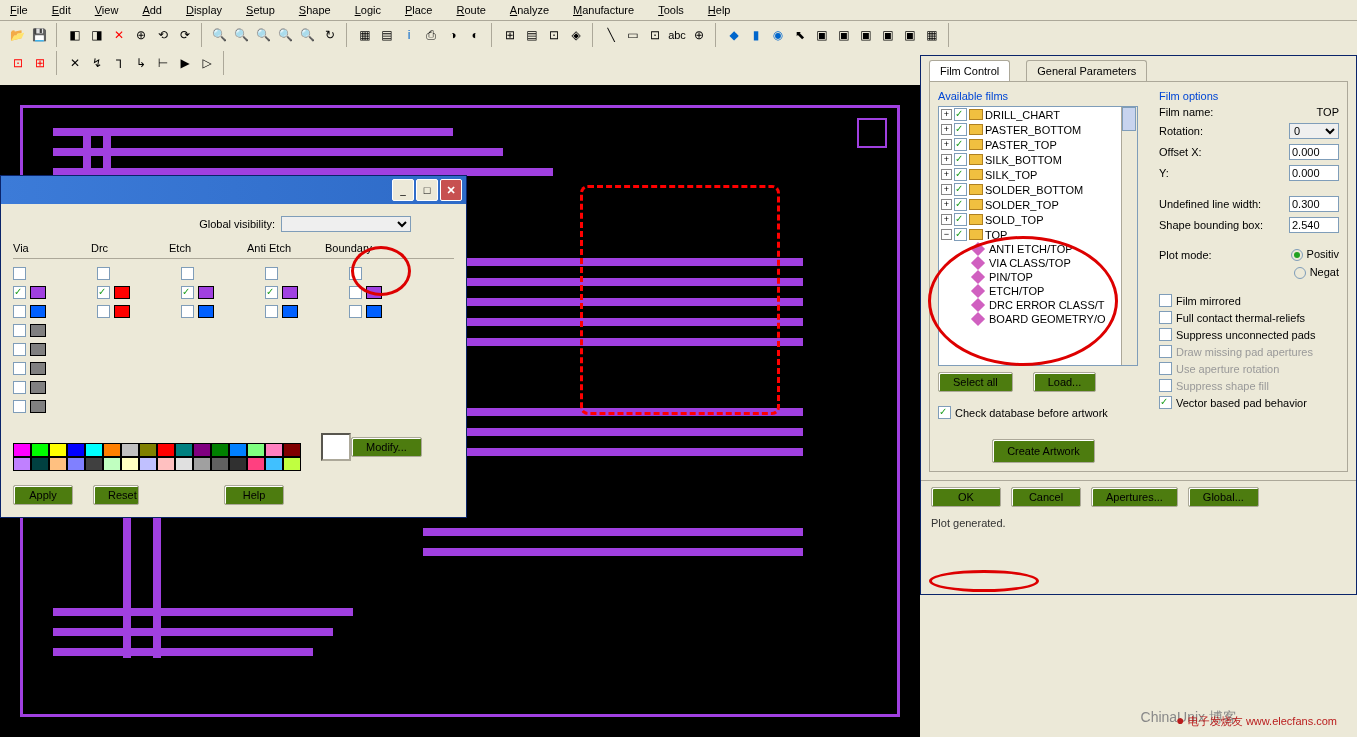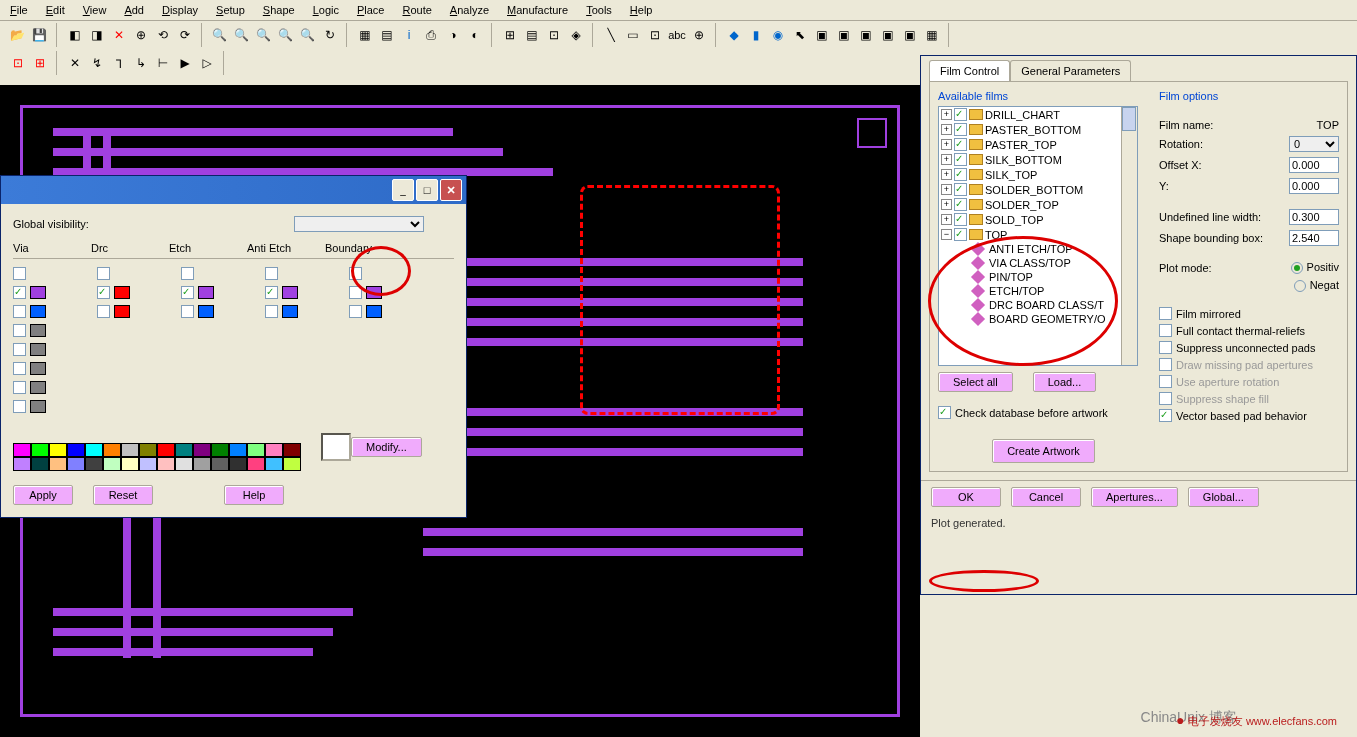--- a/index.html
+++ b/index.html
@@ -1,17 +1,17 @@
 <!DOCTYPE html>
 <html><head>
 <meta charset="utf-8">
 <style>
 *{box-sizing:border-box;margin:0;padding:0;font-family:Tahoma,sans-serif;font-size:11px}
 body{width:1357px;height:737px;background:#ece9d8;position:relative;overflow:hidden}
-.menubar{background:#ece9d8;padding:2px 4px;display:flex;gap:6px;border-bottom:1px solid #aca899}
+.menubar{background:#ece9d8;padding:2px 4px;display:flex;gap:12px;border-bottom:1px solid #aca899}
 .menubar span{padding:2px 6px;cursor:default}
 .menubar span u{text-decoration:underline}
 .toolbars{background:#ece9d8;padding:2px;display:flex;flex-wrap:wrap;gap:2px}
 .tb-group{display:flex;gap:2px;padding:2px 6px;border-right:1px solid #aca899}
 .tb-btn{width:20px;height:20px;background:#ece9d8;border:1px solid transparent;display:flex;align-items:center;justify-content:center;font-size:12px}
 .canvas{position:absolute;top:85px;left:0;width:920px;height:652px;background:#000;overflow:hidden}
 .pcb{position:absolute;inset:20px;border:3px solid #a040e0}
 .trace{position:absolute;background:#a040e0;height:8px}
 .trace.v{width:8px;height:auto}
 .visdlg{position:absolute;top:175px;left:0;width:467px;background:#ece9d8;border:1px solid #0a246a}
@@ -22,38 +22,38 @@
 .row{display:flex;align-items:center;gap:6px;margin-bottom:6px}
 .colhdr{display:flex;padding:4px 0;border-bottom:1px solid #aca899;margin-bottom:8px}
 .colhdr div{font-weight:normal;width:78px}
 .ck{width:13px;height:13px;border:1px solid #7f9db9;background:#fff;display:inline-block}
 .ck.on::after{content:"✓";color:#21a121;font-size:10px;display:block;line-height:10px}
 .sw{width:16px;height:13px;display:inline-block;border:1px solid #000}
 .grid-rows{min-height:130px}
 .palette{display:flex;flex-wrap:wrap;width:300px;margin-top:20px}
 .palette div{width:18px;height:14px;border:1px solid #000}
 .bigswatch{width:30px;height:28px;background:#fff;border:2px inset #aca899;margin-left:8px}
-.btn{padding:3px 14px;background:#f0abfc;border:1px solid #aca899;border-radius:2px;cursor:default;box-shadow:1px 1px 0 #fff inset}
+.btn{padding:3px 14px;background:#4d7c0f;border:1px solid #aca899;border-radius:2px;cursor:default;box-shadow:1px 1px 0 #fff inset}
 .circle-annot{position:absolute;border:3px solid #d00;border-radius:50%}
 .artwork{position:absolute;top:55px;right:0;width:437px;height:540px;background:#ece9d8;border:1px solid #0a246a}
 .artwork .titlebar{background:linear-gradient(90deg,#2a5bc0,#3c7bd8);height:24px;display:flex;align-items:center;padding:0 6px;color:#fff;font-family:"Courier New",monospace;gap:6px;justify-content:flex-start}
 .artwork .titlebar .ico{width:16px;height:16px;background:#e08080}
 .tabs{display:flex;padding:4px 8px 0 8px}
-.tab{padding:4px 10px;border:1px solid #aca899;border-bottom:none;background:#ece9d8;border-radius:3px 3px 0 0;margin-right:0}
+.tab{padding:4px 10px;border:1px solid #aca899;border-bottom:none;background:#ece9d8;border-radius:3px 3px 0 0;margin-right:16px}
 .tab.active{background:#fff;position:relative;z-index:2}
 .tabbody{margin:0 8px 8px 8px;border:1px solid #aca899;background:#ece9d8;padding:8px;display:flex;gap:10px}
 .films{flex:1}
 .films .list{height:260px;width:200px;background:#fff;border:1px solid #7f9db9;overflow:auto;font-size:11px}
 .films .list .item{display:flex;align-items:center;gap:2px;padding:1px 2px;white-space:nowrap}
 .films .list .sub{padding-left:30px}
 .folder{width:14px;height:11px;background:#f0c040;display:inline-block;border:1px solid #b08020}
 .dia{width:10px;height:10px;background:#d060c0;display:inline-block;transform:rotate(45deg);margin:0 4px}
 .exp{width:11px;height:11px;border:1px solid #888;display:inline-flex;align-items:center;justify-content:center;font-size:9px;line-height:9px}
 .opts{width:180px}
-.opts .lbl{color:#0046d5;margin-bottom:17px}
+.opts .lbl{color:#0046d5;margin-bottom:4px}
 .opts .fld{display:flex;justify-content:space-between;margin-bottom:5px;align-items:center}
 .opts input[type=text]{width:50px;border:1px solid #7f9db9;padding:1px 2px}
 .opts select{width:50px;border:1px solid #7f9db9}
 .radio{width:12px;height:12px;border:1px solid #7f9db9;border-radius:50%;display:inline-block;margin-right:4px;vertical-align:middle}
 .radio.on::after{content:"";display:block;width:6px;height:6px;background:#21a121;border-radius:50%;margin:2px}
 .chklbl{display:flex;align-items:center;gap:4px;margin-bottom:4px;font-size:11px}
 .chklbl.dis{color:#999}
 .btnrow{display:flex;gap:10px;padding:6px 10px;border-top:1px solid #aca899;margin-top:4px}
 .status{padding:4px 10px;color:#333}
 .films .lblg{color:#0046d5;margin-bottom:4px}
@@ -183,21 +183,21 @@
   <div class="dashed-annot" style="top:100px;left:580px;width:200px;height:230px"></div>
 </div>
 
 <div class="visdlg">
   <div class="titlebar">
     <div class="winbtn">_</div>
     <div class="winbtn">□</div>
     <div class="winbtn close">✕</div>
   </div>
   <div class="body">
-    <div class="row" style="justify-content:space-between;margin-right:30px">
+    <div class="row" style="justify-content:flex-end;margin-right:43px">
       <span>Global visibility:</span>
       <select style="width:130px;border:1px solid #7f9db9"></select>
     </div>
     <div class="colhdr" id="colhdr">
         <div>Via</div>
         <div>Drc</div>
         <div>Etch</div>
         <div>Anti Etch</div>
         <div>Boundary</div>
       </div>
@@ -328,21 +328,21 @@
           <div style="background: rgb(48, 48, 48);"></div>
           <div style="background: rgb(255, 64, 128);"></div>
           <div style="background: rgb(64, 192, 255);"></div>
           <div style="background: rgb(192, 255, 64);"></div>
         </div>
       <div class="bigswatch"></div>
       <button class="btn" style="">Modify...</button>
     </div>
     <div style="display:flex;gap:20px;margin-top:14px;align-items:center">
       <button class="btn" style="width:60px">Apply</button>
-      <button class="btn" style="width:60px">Reset</button>
+      <button class="btn" style="width:46px">Reset</button>
       <div style="flex:1"></div>
       <button class="btn" style="width:60px;margin-right:170px">Help</button>
     </div>
   </div>
 </div>
 
 <div class="artwork">
   <div class="tabs">
     <div class="tab active">Film Control</div>
     <div class="tab">General Parameters</div>
@@ -419,21 +419,21 @@
           <div class="item sub">
             <span class="dia"></span>
             <span>PIN/TOP</span>
           </div>
           <div class="item sub">
             <span class="dia"></span>
             <span>ETCH/TOP</span>
           </div>
           <div class="item sub">
             <span class="dia"></span>
-            <span>DRC BOARD CLASS/T</span>
+            <span>DRC ERROR CLASS/T</span>
           </div>
           <div class="item sub">
             <span class="dia"></span>
             <span>BOARD GEOMETRY/O</span>
           </div>
         </div>
       <div style="position:relative">
         <div class="circle-annot" style="top:-130px;left:-10px;width:190px;height:130px;border-radius:50%"></div>
       </div>
       <div style="display:flex;gap:20px;margin-top:6px">

